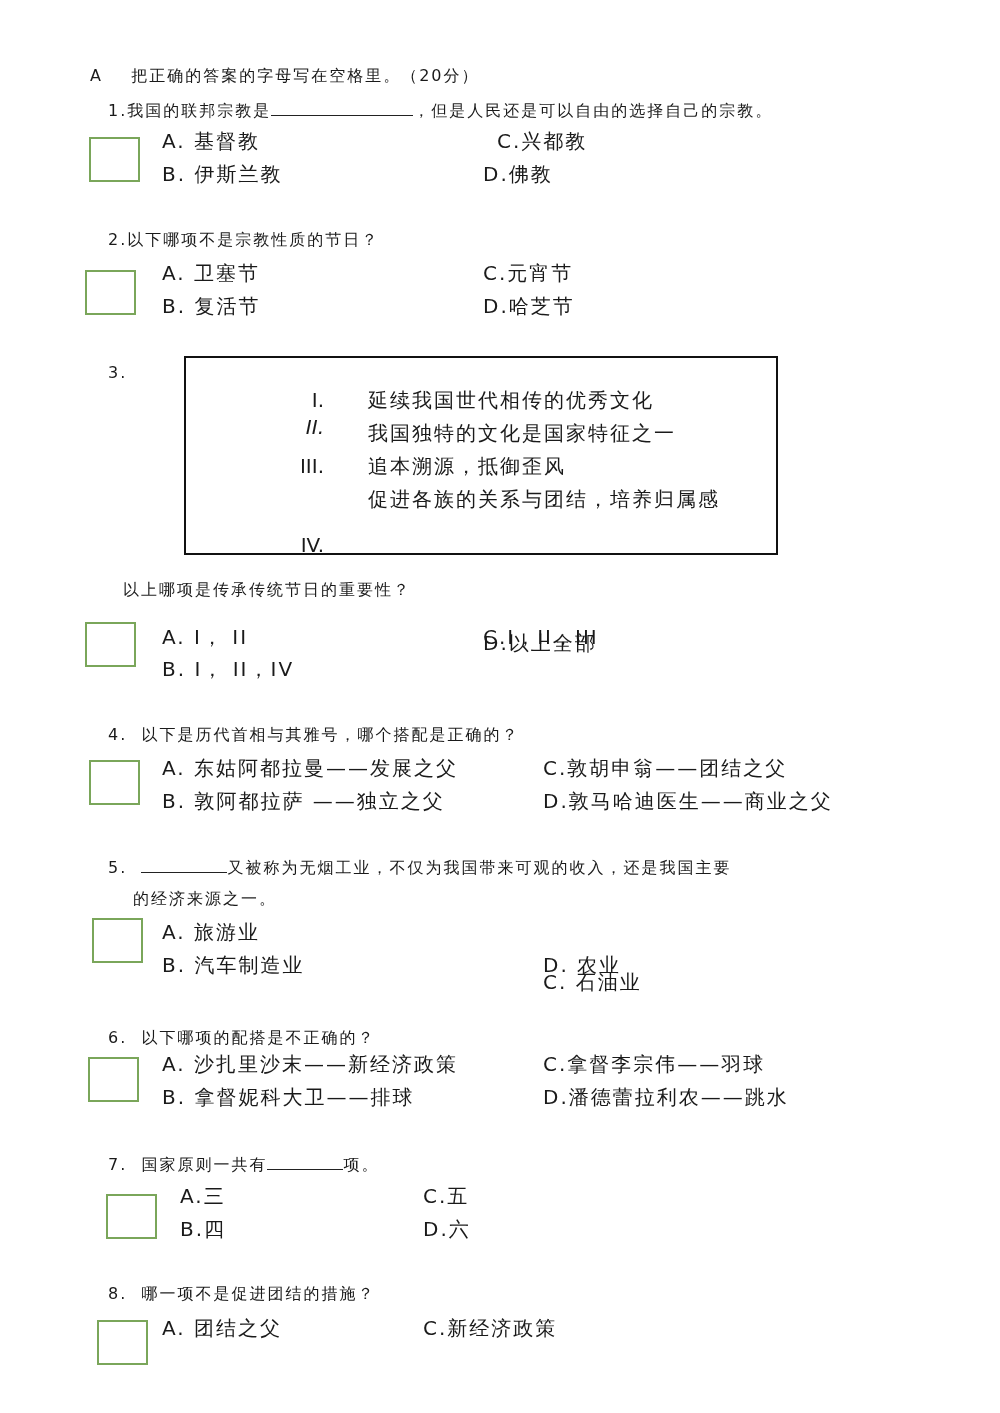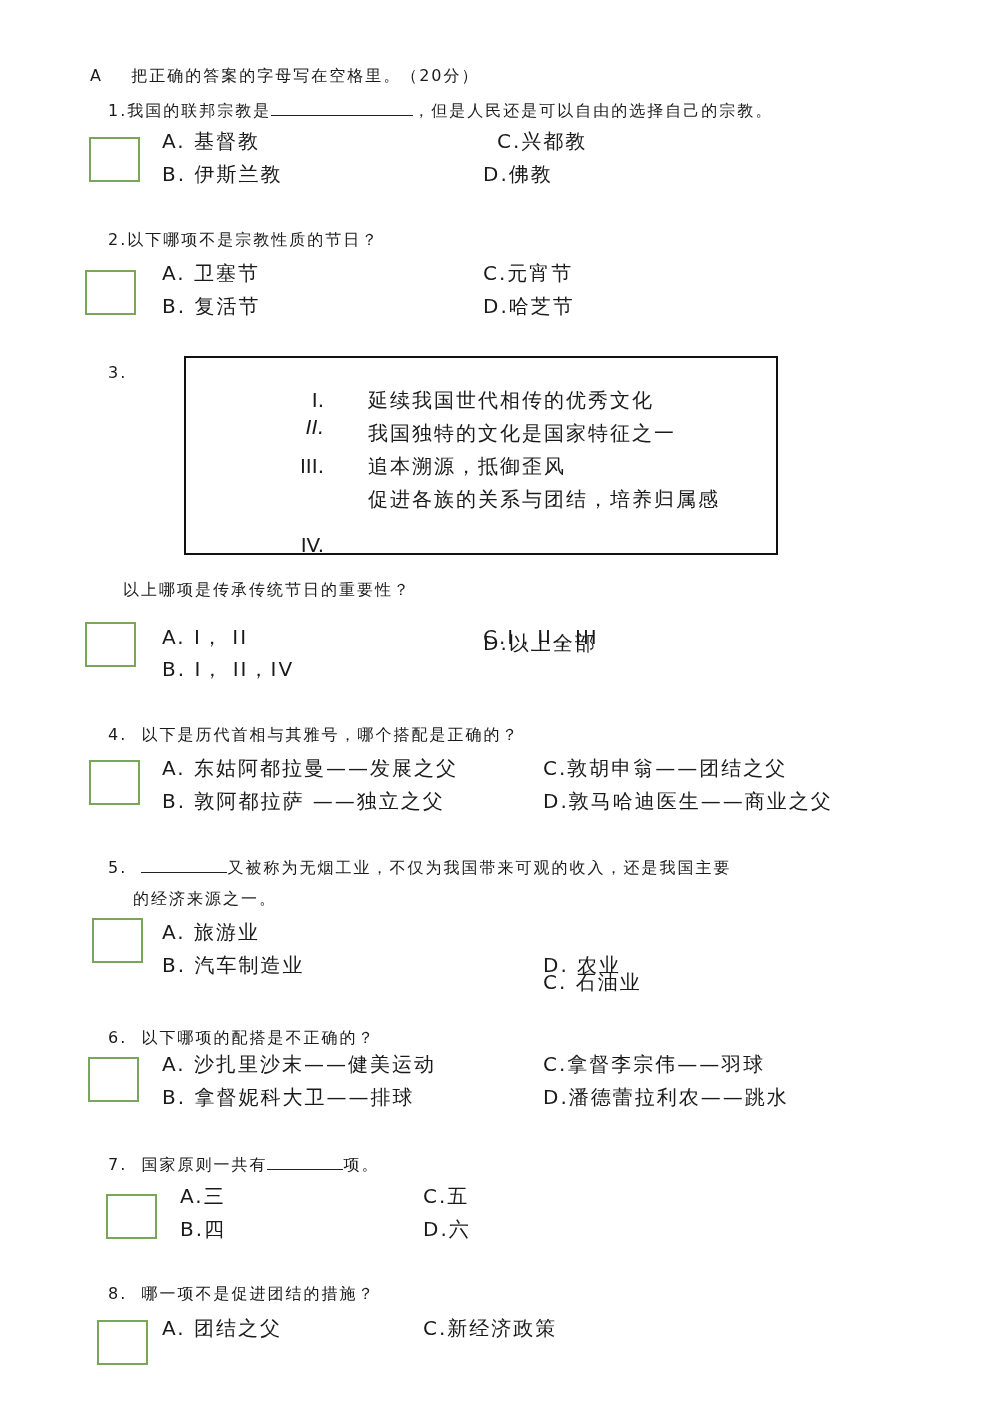--- a/index.html
+++ b/index.html
@@ -84,21 +84,21 @@
 <div class="ansbox" style="left:92px;top:918px;"></div>
 <div class="abs opt" style="left:162px;top:920px;">A. 旅游业</div>
 <div class="abs opt" style="left:162px;top:953px;">B. 汽车制造业</div>
 <div class="abs opt" style="left:543px;top:952px;margin-top:18px;">C.  石油业</div>
 <div class="abs opt" style="left:543px;top:953px;">D.  农业</div>
 
 <div class="abs txt" style="left:108px;top:1026px;text-align:center;">
   <span>6.</span>&nbsp;&nbsp;<span>以下哪项的配搭是不正确的？</span>
 </div>
 <div class="ansbox" style="left:88px;top:1057px;"></div>
-<div class="abs opt" style="left:162px;top:1052px;">A. 沙扎里沙末——健美运动</div>
+<div class="abs opt" style="left:162px;top:1052px;">A. 沙扎里沙末——新经济政策</div>
 <div class="abs opt" style="left:162px;top:1085px;">B. 拿督妮科大卫——排球</div>
 <div class="abs opt" style="left:543px;top:1052px;">C.拿督李宗伟——羽球</div>
 <div class="abs opt" style="left:543px;top:1085px;">D.潘德蕾拉利农——跳水</div>
 
 <div class="abs txt" style="left:108px;top:1151px;">
   <span>7.</span>&nbsp;&nbsp;<span>国家原则一共有</span><span class="blank" style="width:76px"></span><span>项。</span>
 </div>
 <div class="ansbox" style="left:106px;top:1194px;"></div>
 <div class="abs opt" style="left:180px;top:1184px;">A.三</div>
 <div class="abs opt" style="left:180px;top:1217px;">B.四</div>

